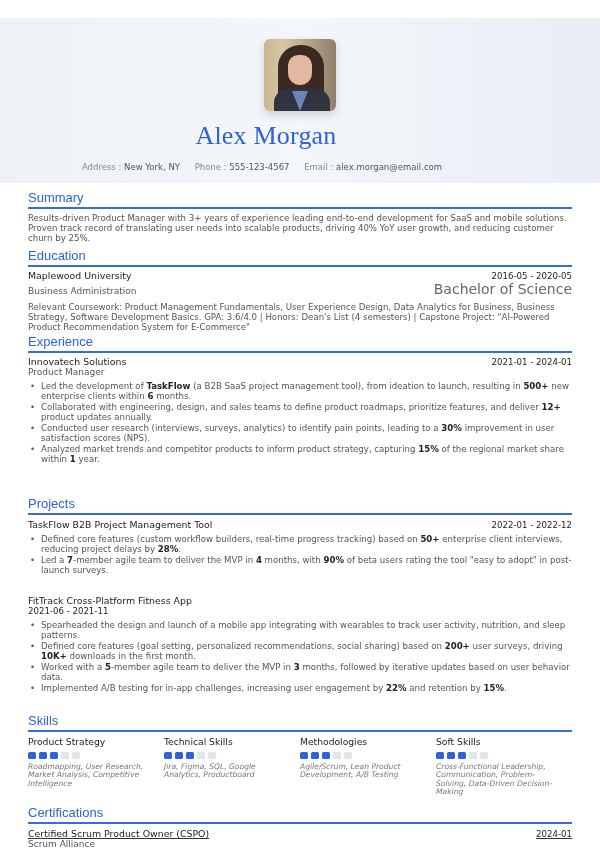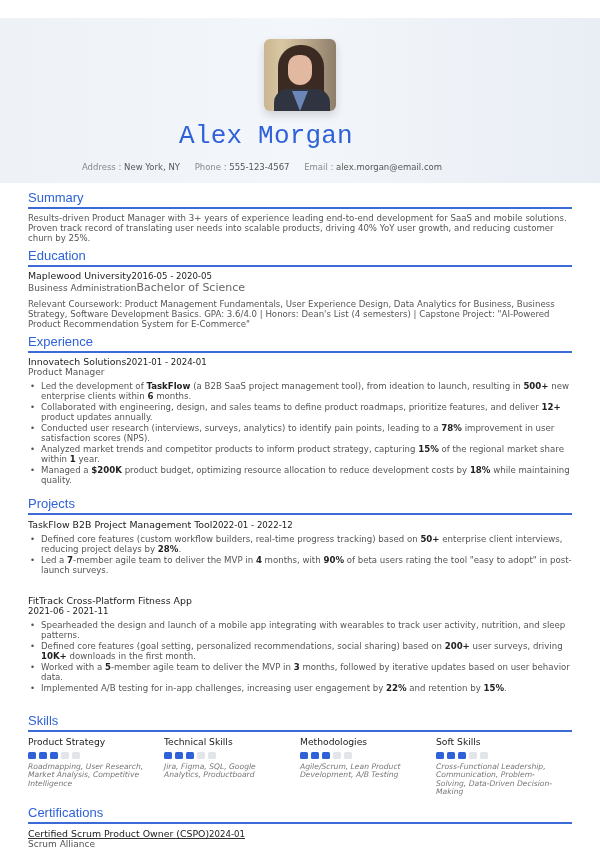--- a/index.html
+++ b/index.html
@@ -16,38 +16,38 @@
     box-shadow: 0 4px 10px rgba(0,0,0,0.15);
     background: linear-gradient(90deg, #c9b58f 0%, #d9c7a4 25%, #b9a78a 60%, #8e7e6a 100%);
   }
   .photo .hair { position: absolute; left: 14px; top: 6px; width: 46px; height: 60px; border-radius: 22px 22px 8px 8px; background: #3a2a22; }
   .photo .face { position: absolute; left: 24px; top: 16px; width: 24px; height: 30px; border-radius: 12px 12px 14px 14px; background: #e2b9a0; }
   .photo .jacket { position: absolute; left: 10px; top: 50px; width: 56px; height: 26px; border-radius: 14px 14px 0 0; background: #2f3440; }
   .photo .shirt { position: absolute; left: 28px; top: 52px; width: 16px; height: 20px; background: #6b86b6; clip-path: polygon(0 0,100% 0,50% 100%); }
 
   .name {
     position: absolute; left: 0; top: 103px; width: 532px; text-align: center;
-    font-family: Liberation Mono, monospace; font-size: 26px; color: #2f62d8; letter-spacing: 0.2px;
+    font-family: Liberation Serif, serif; font-size: 26px; color: #2f62d8; letter-spacing: 0.2px;
   }
   .contact {
     position: absolute; left: 0; top: 144px; width: 524px; text-align: center;
     font-size: 8.5px; color: #555;
   }
   .contact .lbl { color: #888; }
   .contact .item { margin: 0 6px; }
 
   .section { position: absolute; left: 28px; width: 544px; }
   .sec-title { font-family: "Liberation Sans", sans-serif; font-size: 13px; color: #2f62d8; }
   .sec-rule { height: 2px; background: #3a6bd6; margin-top: 2px; }
   .para { font-size: 8.6px; line-height: 10px; color: #555; margin-top: 4px; }
-  .row { display: flex; justify-content: flex-start; align-items: baseline; margin-top: 4px; }
+  .row { display: flex; justify-content: space-between; align-items: baseline; margin-top: 4px; }
   .org { font-size: 9.4px; color: #222; }
   .date { font-size: 8.6px; color: #222; }
   .sub { font-size: 9px; color: #555; }
-  .sub-right { font-size: 11px; color: #666; }
+  .sub-right { font-size: 14px; color: #666; }
   ul.bullets { list-style: none; margin-top: 4px; }
   ul.bullets li { position: relative; padding-left: 13px; font-size: 8.6px; line-height: 10px; color: #555; margin-bottom: 1px; }
   ul.bullets li::before { content: "•"; position: absolute; left: 2px; top: 0; color: #555; }
   b { color: #222; font-weight: bold; }
 
   .skills { display: flex; margin-top: 4px; }
   .skill { width: 141px; }
   .skill-name { font-size: 9.2px; color: #222; }
   .dots { display: flex; gap: 3px; margin-top: 5px; }
   .dot { width: 8px; height: 7px; border-radius: 1.5px; background: #e2e5ea; }
@@ -105,23 +105,22 @@
   <div class="sec-title">Experience</div>
   <div class="sec-rule"></div>
   <div class="row" style="margin-top:3px;">
     <span class="org">Innovatech Solutions</span>
     <span class="date">2021-01 - 2024-01</span>
   </div>
   <div class="sub">Product Manager</div>
   <ul class="bullets">
       <li>Led the development of <b>TaskFlow</b> (a B2B SaaS project management tool), from ideation to launch, resulting in <b>500+</b> new enterprise clients within <b>6</b> months.</li>
       <li>Collaborated with engineering, design, and sales teams to define product roadmaps, prioritize features, and deliver <b>12+</b> product updates annually.</li>
-      <li>Conducted user research (interviews, surveys, analytics) to identify pain points, leading to a <b>78%</b> improvement in user satisfaction scores (NPS).</li>
+      <li>Conducted user research (interviews, surveys, analytics) to identify pain points, leading to a <b>30%</b> improvement in user satisfaction scores (NPS).</li>
       <li>Analyzed market trends and competitor products to inform product strategy, capturing <b>15%</b> of the regional market share within <b>1</b> year.</li>
-      <li>Managed a <b>$200K</b> product budget, optimizing resource allocation to reduce development costs by <b>18%</b> while maintaining quality.</li>
     </ul>
 </div>
 
 <div class="section" style="top:496px;">
   <div class="sec-title">Projects</div>
   <div class="sec-rule"></div>
   <div class="row" style="margin-top:4px;">
     <span class="org">TaskFlow B2B Project Management Tool</span>
     <span class="date">2022-01 - 2022-12</span>
   </div>

